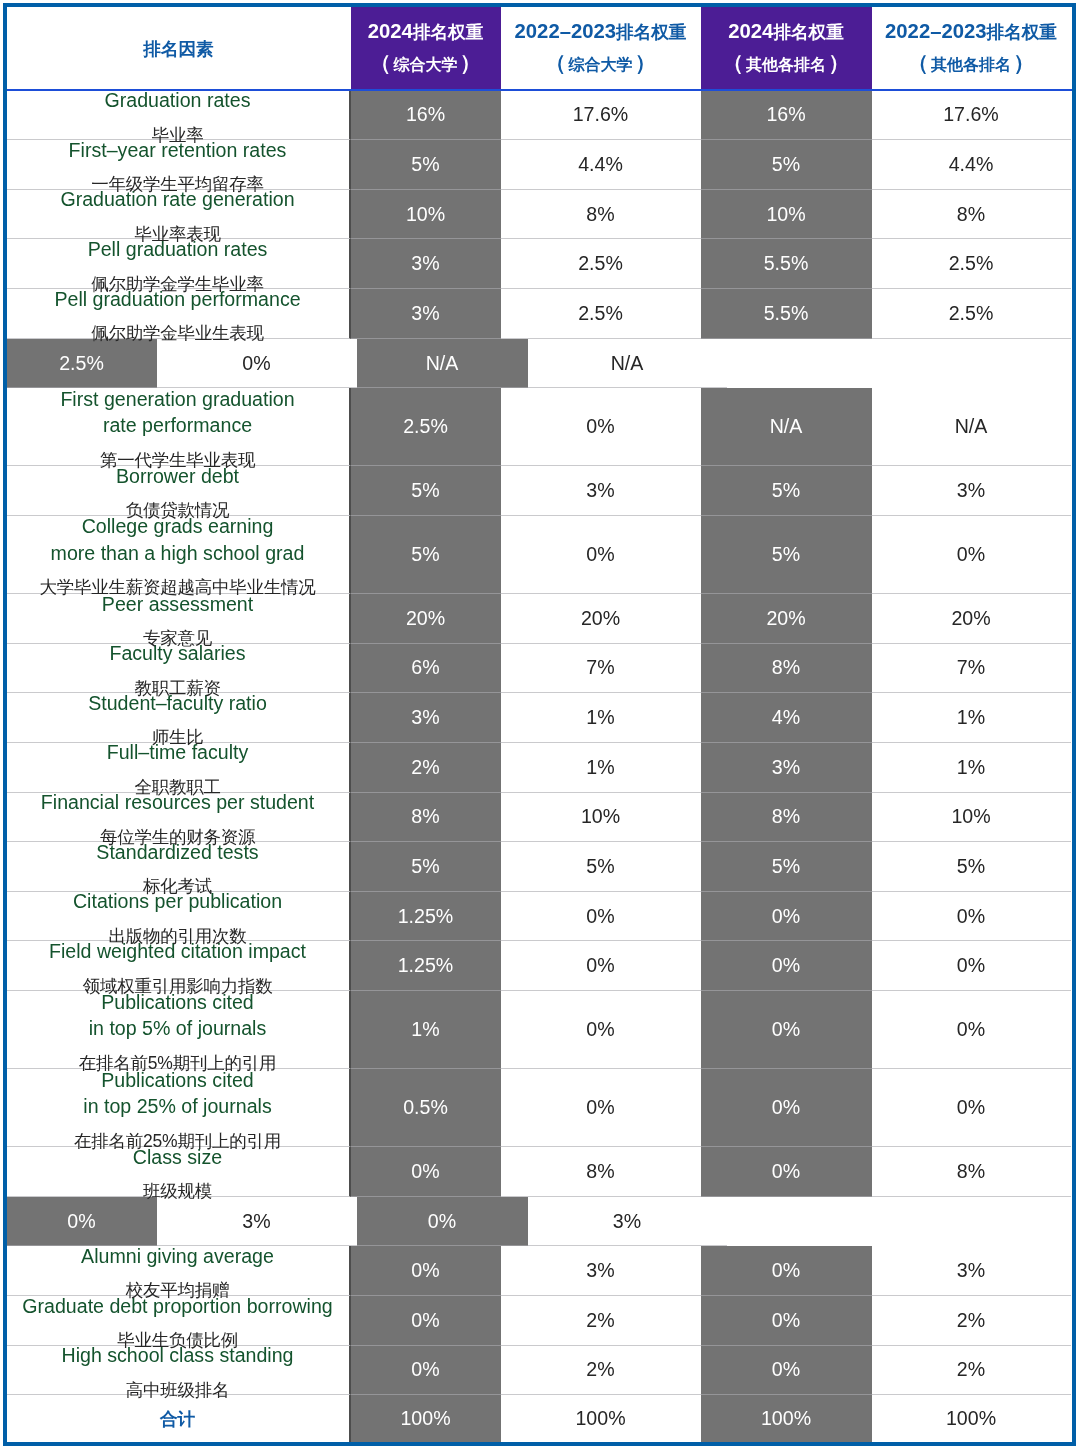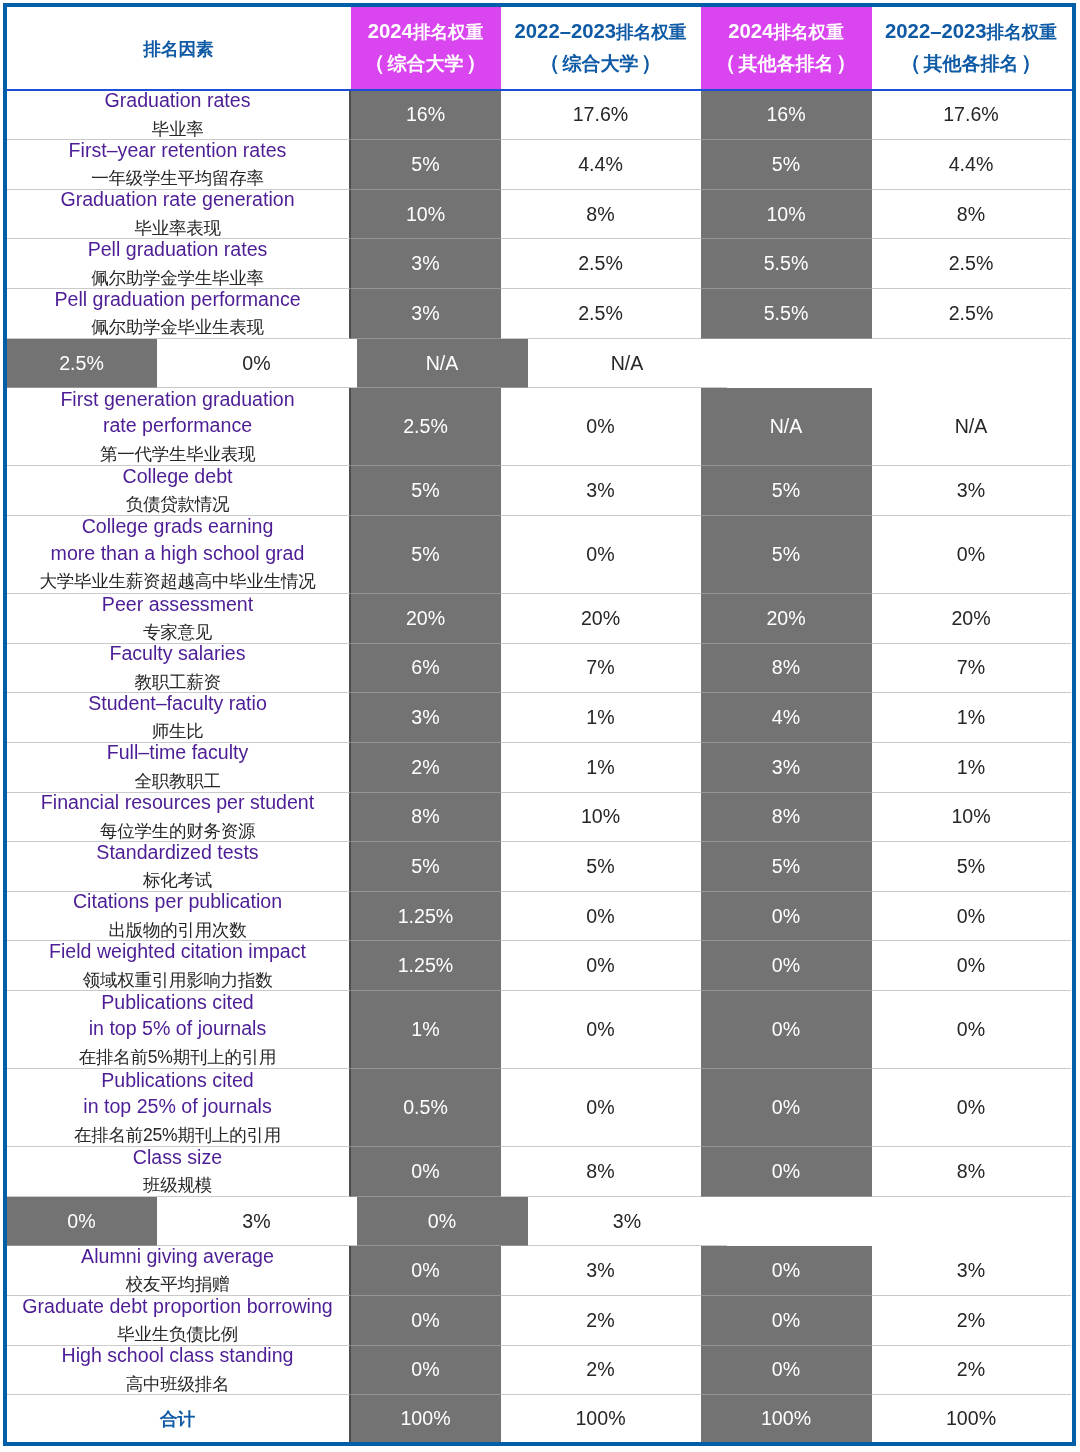--- a/index.html
+++ b/index.html
@@ -5,40 +5,40 @@
   html,body{margin:0;padding:0;background:#ffffff;}
   body{width:1080px;height:1452px;overflow:hidden;
        font-family:"Liberation Sans",sans-serif;
        -webkit-font-smoothing:antialiased;}
   #table{position:absolute;left:2.5px;top:2.5px;width:1073.5px;height:1443.5px;
          border:4.5px solid #005fa8;box-sizing:border-box;}
 
   .thead{display:flex;height:84px;box-sizing:border-box;border-bottom:2px solid #1d4ed8;}
   .hcell{display:flex;flex-direction:column;align-items:center;justify-content:center;
          box-sizing:border-box;height:100%;color:#0f5aa5;}
-  .hcell.blue{background:#d946ef;color:#ffffff;text-align:center;}
+  .hcell.blue{background:#4c1d95;color:#ffffff;text-align:center;}
   .hcell .l1,.hcell .l2{font-weight:bold;white-space:nowrap;}
   .hcell .l1{font-size:20.3px;line-height:31px;position:relative;top:1px;}
   .hcell .l2{font-size:17.4px;line-height:31px;}
   .hcell .l1 .cjk{font-size:17.6px;}
-  .hcell .l2 .cjk{font-size:19px;}
+  .hcell .l2 .cjk{font-size:16px;}
   .hcell .par{font-size:21px;margin-right:2.5px;}
   .hcell .par.pr{margin-right:0;margin-left:2.5px;}
 
   .row{display:flex;box-sizing:border-box;}
   .row2{height:49.65px;}
   .row3{height:78px;}
   .rowt{height:46.5px;border-bottom:none;}
   .cell{display:flex;flex-direction:column;align-items:center;justify-content:center;
         box-sizing:border-box;height:100%;font-size:19.6px;color:#262626;
         border-bottom:1px solid rgba(170,170,174,0.62);}
   .rowt .cell{border-bottom:none;}
   .cell.blue{background:#737373;color:#ffffff;}
-  .cell .en{font-size:19.6px;line-height:26.5px;color:#4c1d95;}
-  .cell .zh{font-size:17.5px;letter-spacing:-0.25px;line-height:29px;color:#262626;position:relative;top:1px;}
+  .cell .en{font-size:19.6px;line-height:26.5px;color:#14532d;}
+  .cell .zh{font-size:17.5px;letter-spacing:-0.25px;line-height:29px;color:#262626;position:relative;top:7px;}
   .cell.totlabel{color:#0f5aa5;font-weight:bold;font-size:17.6px;}
 
   .c0{width:344px;}
   .cell.c0{border-right:2px solid #4d4d4d;}
   .c1{width:150px;}
   .c2{width:200px;}
   .c3{width:171px;}
   .c4{width:199px;}
 </style>
 </head>
@@ -128,21 +128,21 @@
       <div class="en">rate performance</div>
       <div class="zh">第一代学生毕业表现</div>
     </div>
     <div class="cell c1 blue">2.5%</div>
     <div class="cell c2">0%</div>
     <div class="cell c3 blue">N/A</div>
     <div class="cell c4">N/A</div>
   </div>
   <div class="row row2">
     <div class="cell c0 factor">
-      <div class="en">College debt</div>
+      <div class="en">Borrower debt</div>
       <div class="zh">负债贷款情况</div>
     </div>
     <div class="cell c1 blue">5%</div>
     <div class="cell c2">3%</div>
     <div class="cell c3 blue">5%</div>
     <div class="cell c4">3%</div>
   </div>
   <div class="row row3">
     <div class="cell c0 factor">
       <div class="en">College grads earning</div>

